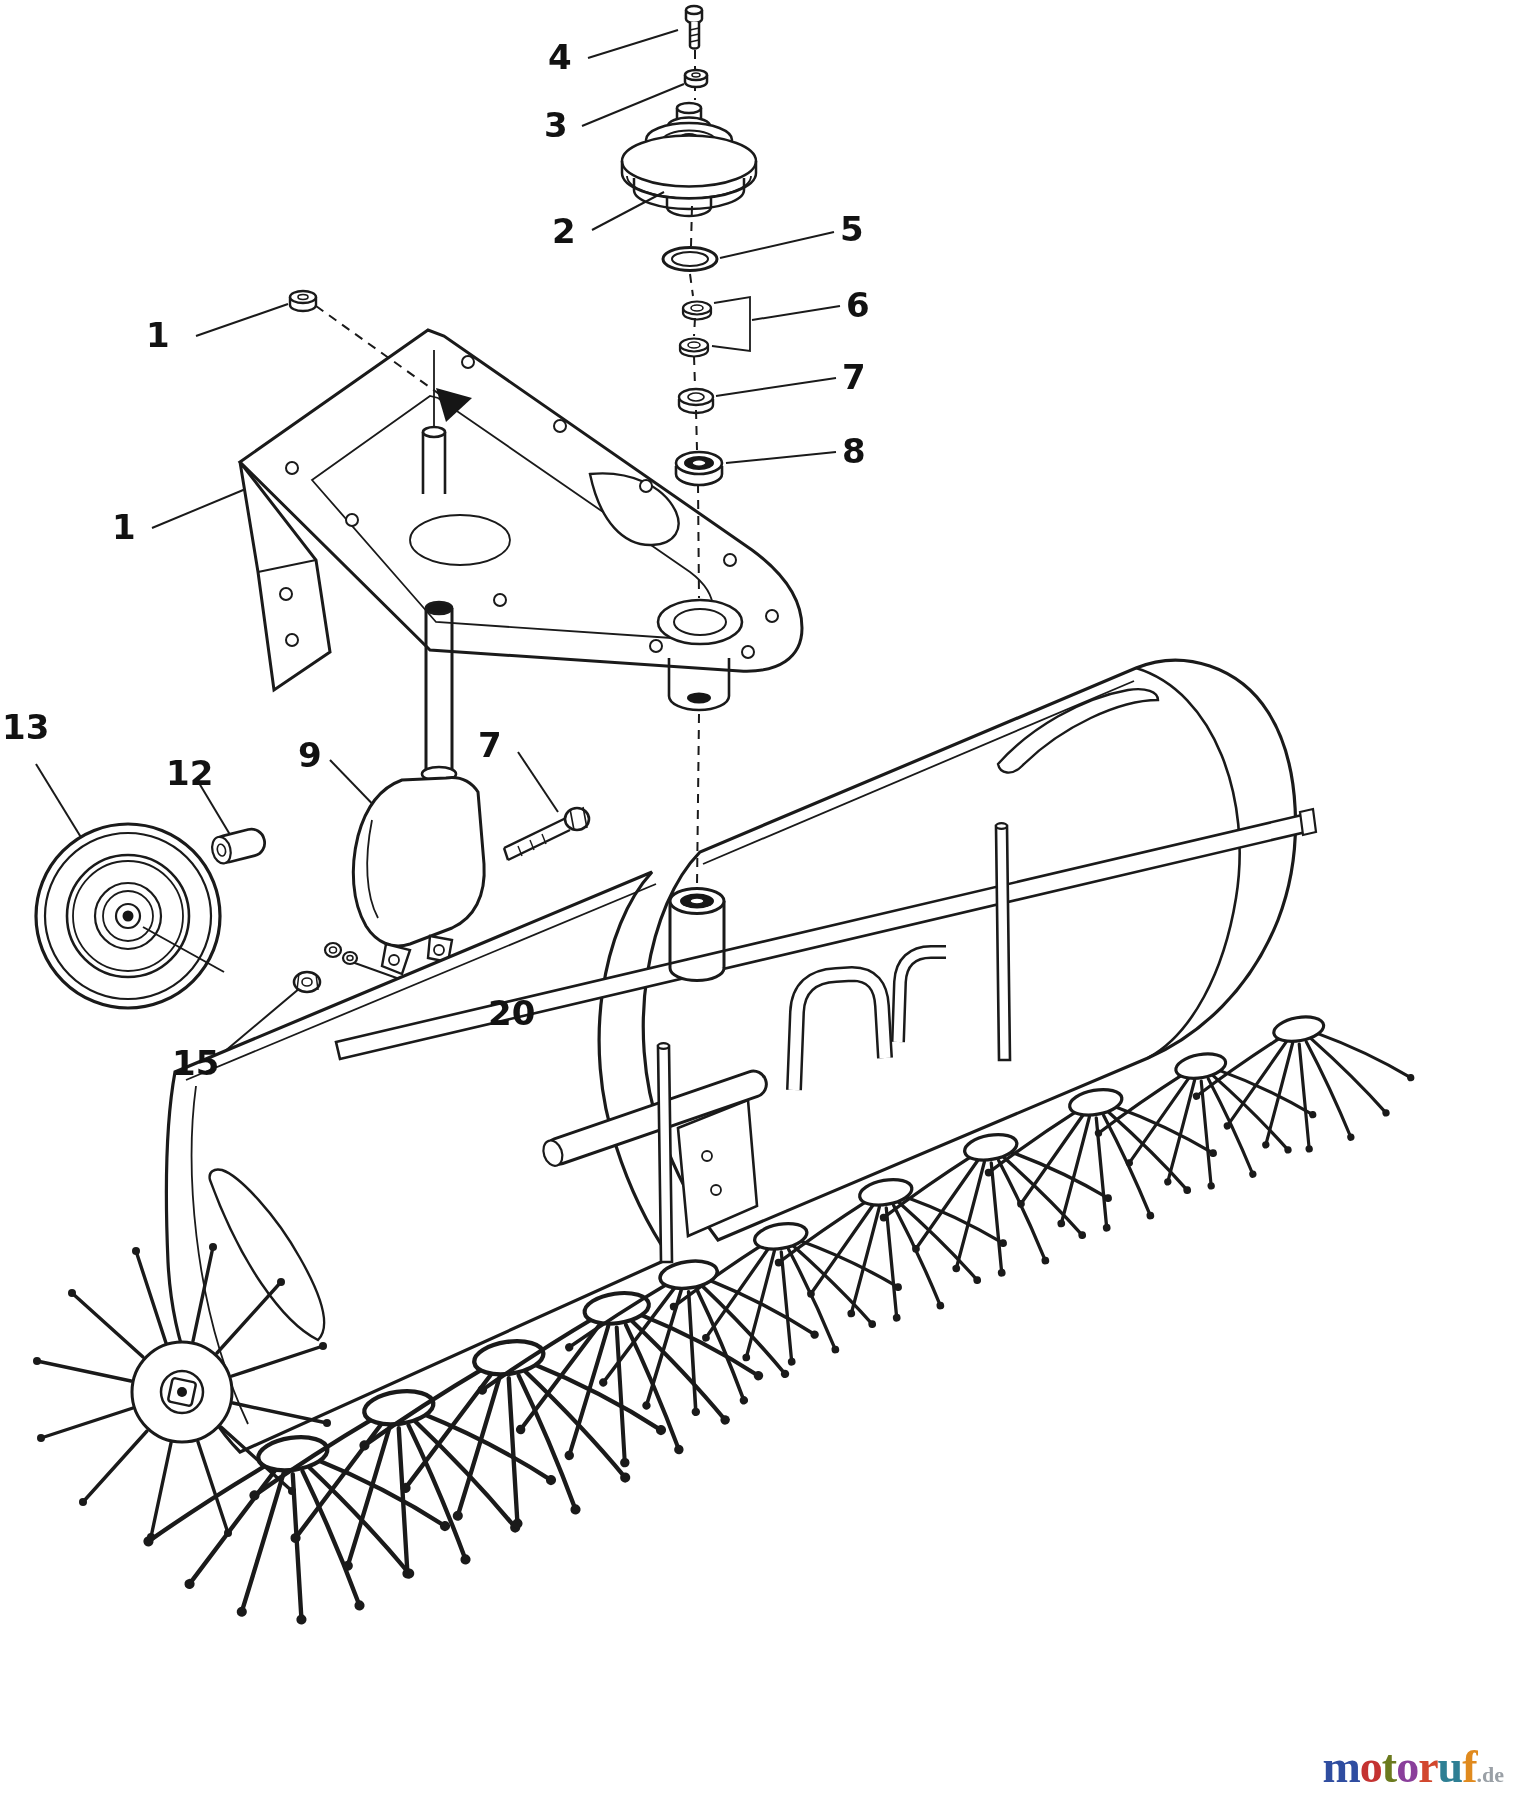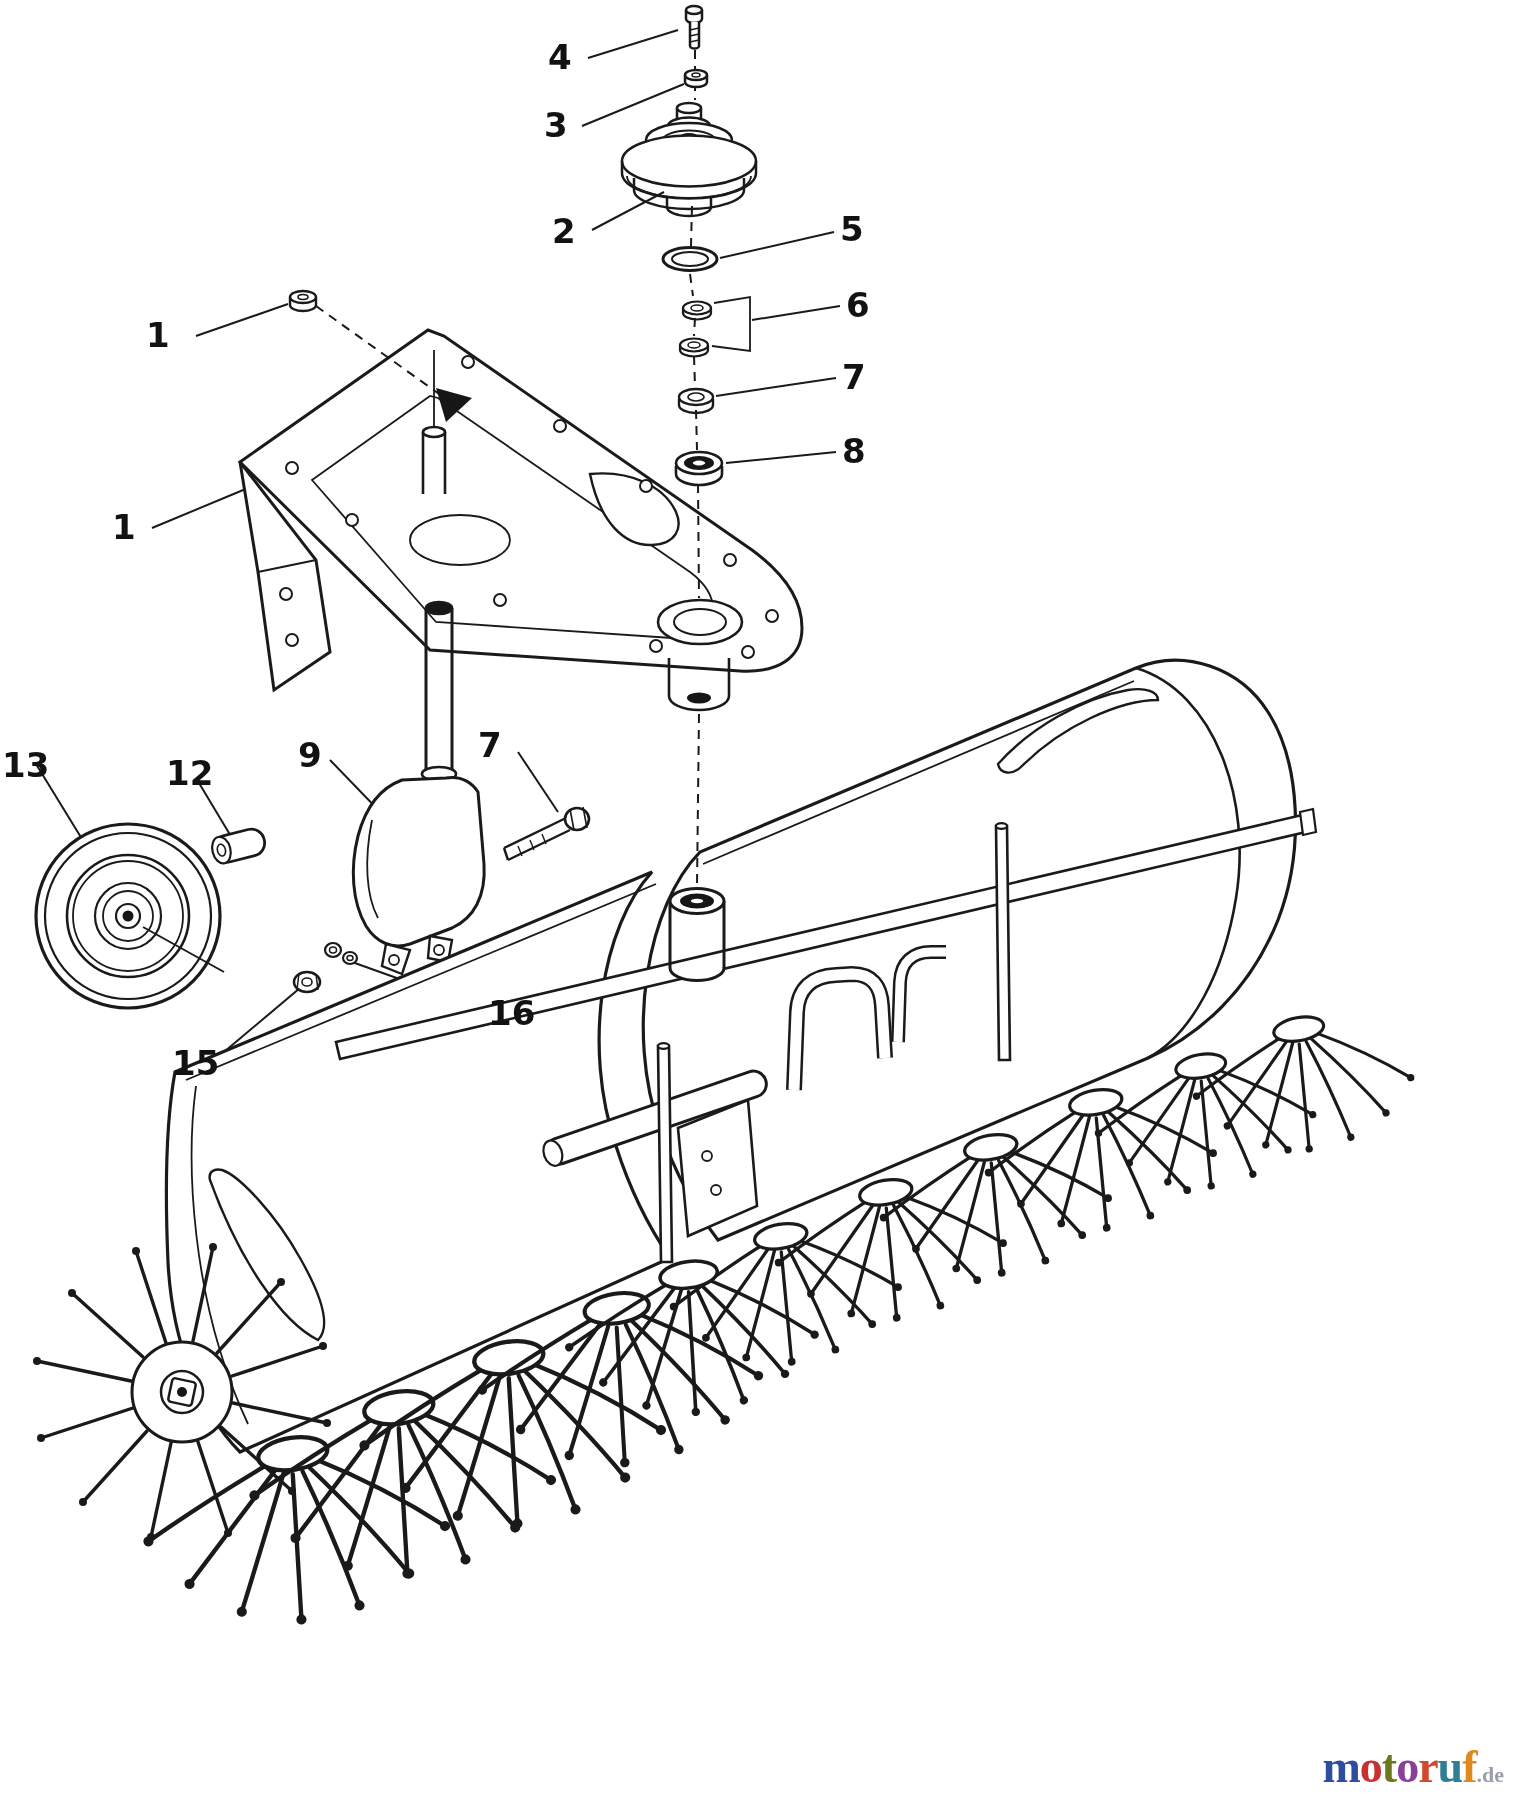--- a/index.html
+++ b/index.html
@@ -363,21 +363,21 @@
 <div class="callout" style="left:544px;top:108px">3</div>
 <div class="callout" style="left:548px;top:40px">4</div>
 <div class="callout" style="left:840px;top:212px">5</div>
 <div class="callout" style="left:846px;top:288px">6</div>
 <div class="callout" style="left:842px;top:360px">7</div>
 <div class="callout" style="left:842px;top:434px">8</div>
 <div class="callout" style="left:298px;top:738px">9</div>
 <div class="callout" style="left:146px;top:318px">1</div>
 <div class="callout" style="left:478px;top:728px">7</div>
 <div class="callout" style="left:166px;top:756px">12</div>
-<div class="callout" style="left:2px;top:748px">13</div>
-<div class="callout" style="left:488px;top:996px">16</div>
+<div class="callout" style="left:2px;top:710px">13</div>
+<div class="callout" style="left:488px;top:996px">20</div>
 <div class="callout" style="left:172px;top:1046px">15</div>
 
 <div class="logo">
   <span style="color: rgb(47, 77, 160);">m</span><span style="color: rgb(196, 51, 50);">o</span><span style="color: rgb(107, 122, 30);">t</span><span style="color: rgb(138, 63, 155);">o</span><span style="color: rgb(210, 71, 46);">r</span><span style="color: rgb(46, 127, 148);">u</span><span style="color: rgb(224, 138, 30);">f</span><span class="suffix" style="color: rgb(154, 160, 166);">.de</span>
 </div>
 
 </div>
 
 </body></html>

